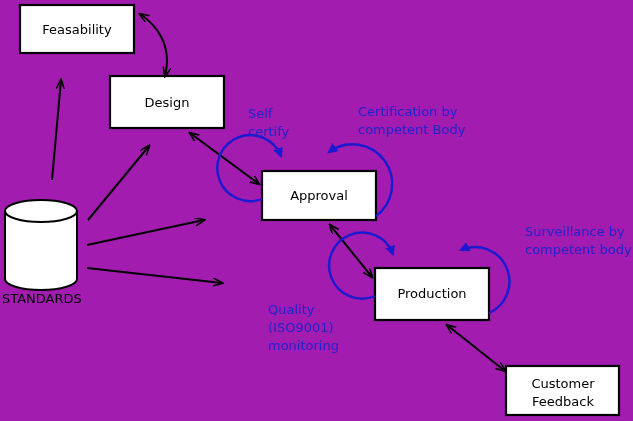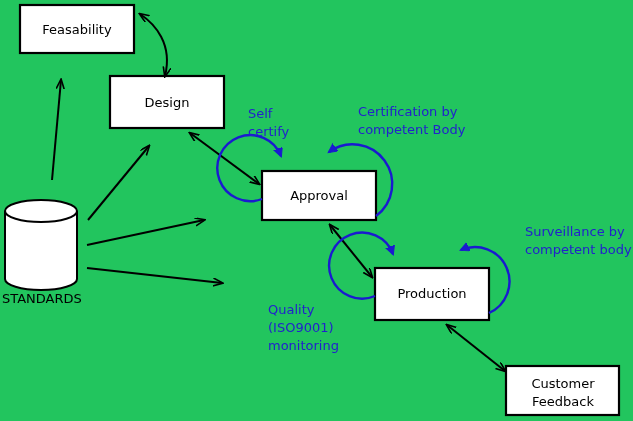--- a/index.html
+++ b/index.html
@@ -4,21 +4,21 @@
 <style>
   html, body {
     margin: 0;
     padding: 0;
     background: #ffffff;
   }
   #canvas {
     position: relative;
     width: 633px;
     height: 421px;
-    background: #22c55e;
+    background: #a21caf;
     overflow: hidden;
     font-family: "DejaVu Sans", sans-serif;
   }
   svg#diagram {
     position: absolute;
     left: 0;
     top: 0;
     width: 633px;
     height: 421px;
   }

